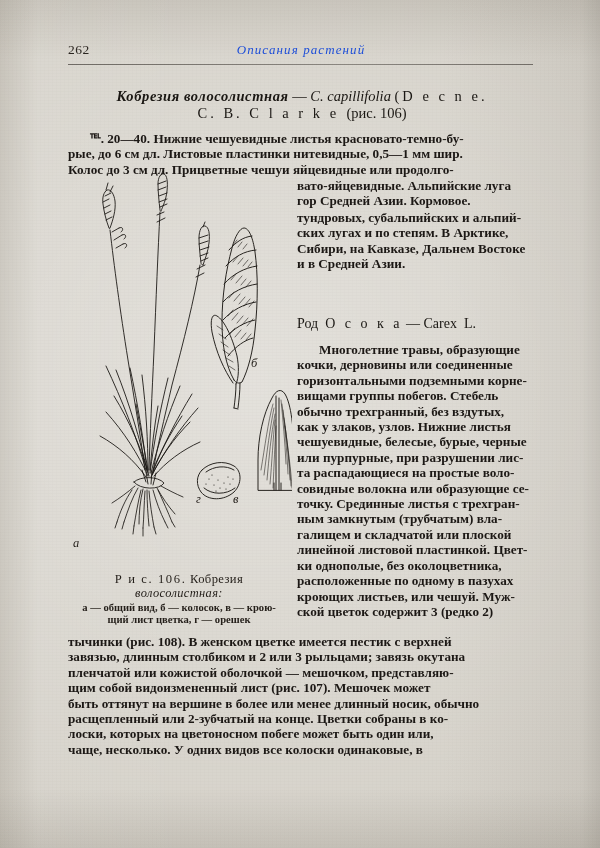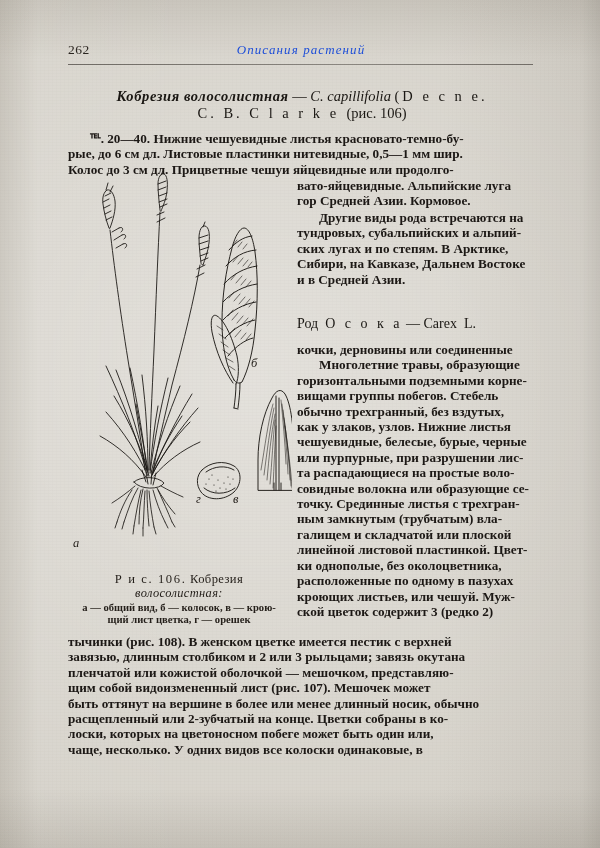--- a/index.html
+++ b/index.html
@@ -208,34 +208,33 @@
       <span class="ln">рые, до 6 см дл. Листовые пластинки нитевидные, 0,5—1 мм шир.</span>
       <span class="ln">Колос до 3 см дл.  Прицветные чешуи яйцевидные или продолго-</span>
     </div>
 
     <div class="para" id="rcol1">
       <span class="ln">вато-яйцевидные.  Альпийские луга</span>
       <span class="ln">гор Средней  Азии.  Кормовое.</span>
     </div>
 
     <div class="para" id="rcol2">
-      <span class="ln ind">Другие виды рода встречаются на</span>
       <span class="ln">тундровых, субальпийских и альпий-</span>
       <span class="ln">ских лугах и по степям. В Арктике,</span>
       <span class="ln">Сибири, на Кавказе, Дальнем Востоке</span>
       <span class="ln">и в Средней Азии.</span>
     </div>
 
     <div class="genus-head">
       <span>Род</span>&nbsp;&nbsp;<span class="sp">О с о к а</span>&nbsp;<span>—</span>&nbsp;<span>Carex</span>&nbsp;&nbsp;<span>L.</span>
     </div>
 
     <div class="para" id="rcol3">
+      <span class="ln ind">Многолетние травы, образующие</span>
       <span class="ln">кочки, дерновины или соединенные</span>
-      <span class="ln ind">Многолетние травы, образующие</span>
       <span class="ln">горизонтальными подземными корне-</span>
       <span class="ln">вищами  группы  побегов.  Стебель</span>
       <span class="ln">обычно трехгранный, без вздутых,</span>
       <span class="ln">как у злаков, узлов. Нижние листья</span>
       <span class="ln">чешуевидные, белесые, бурые, черные</span>
       <span class="ln">или пурпурные, при разрушении лис-</span>
       <span class="ln">та распадающиеся на простые воло-</span>
       <span class="ln">совидные волокна или образующие се-</span>
       <span class="ln">точку. Срединные листья с трехгран-</span>
       <span class="ln">ным  замкнутым  (трубчатым)  вла-</span>

